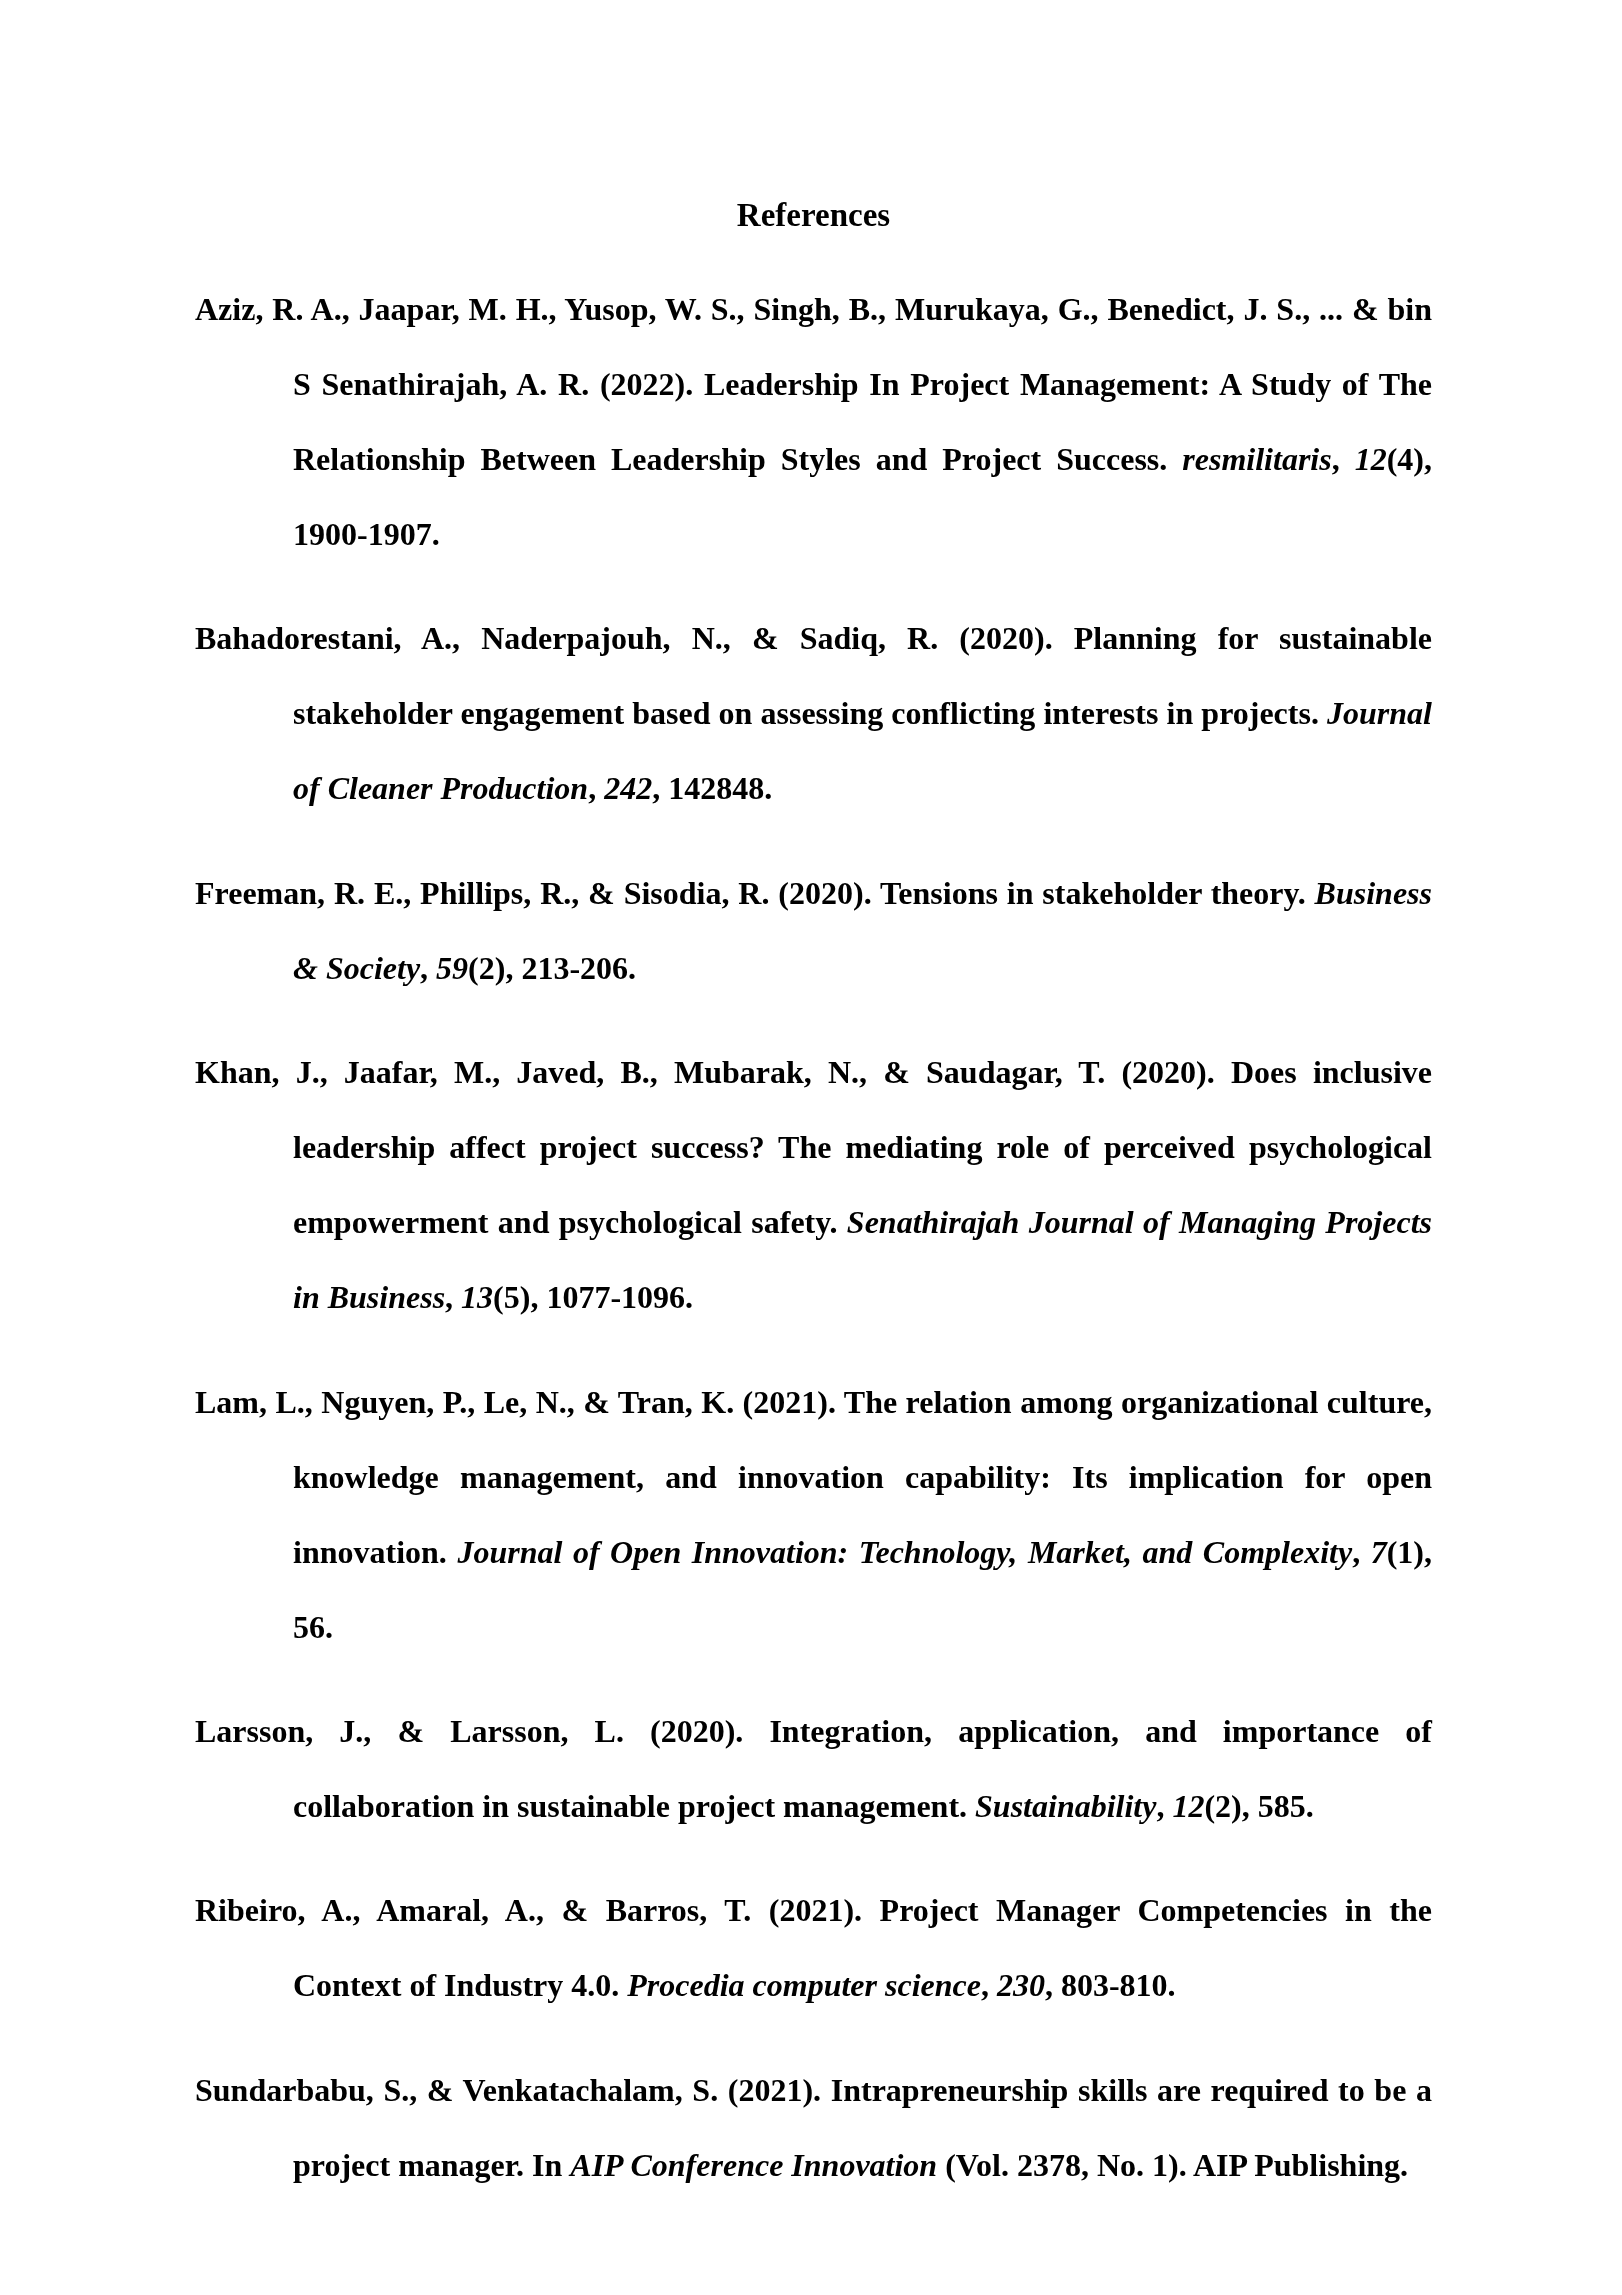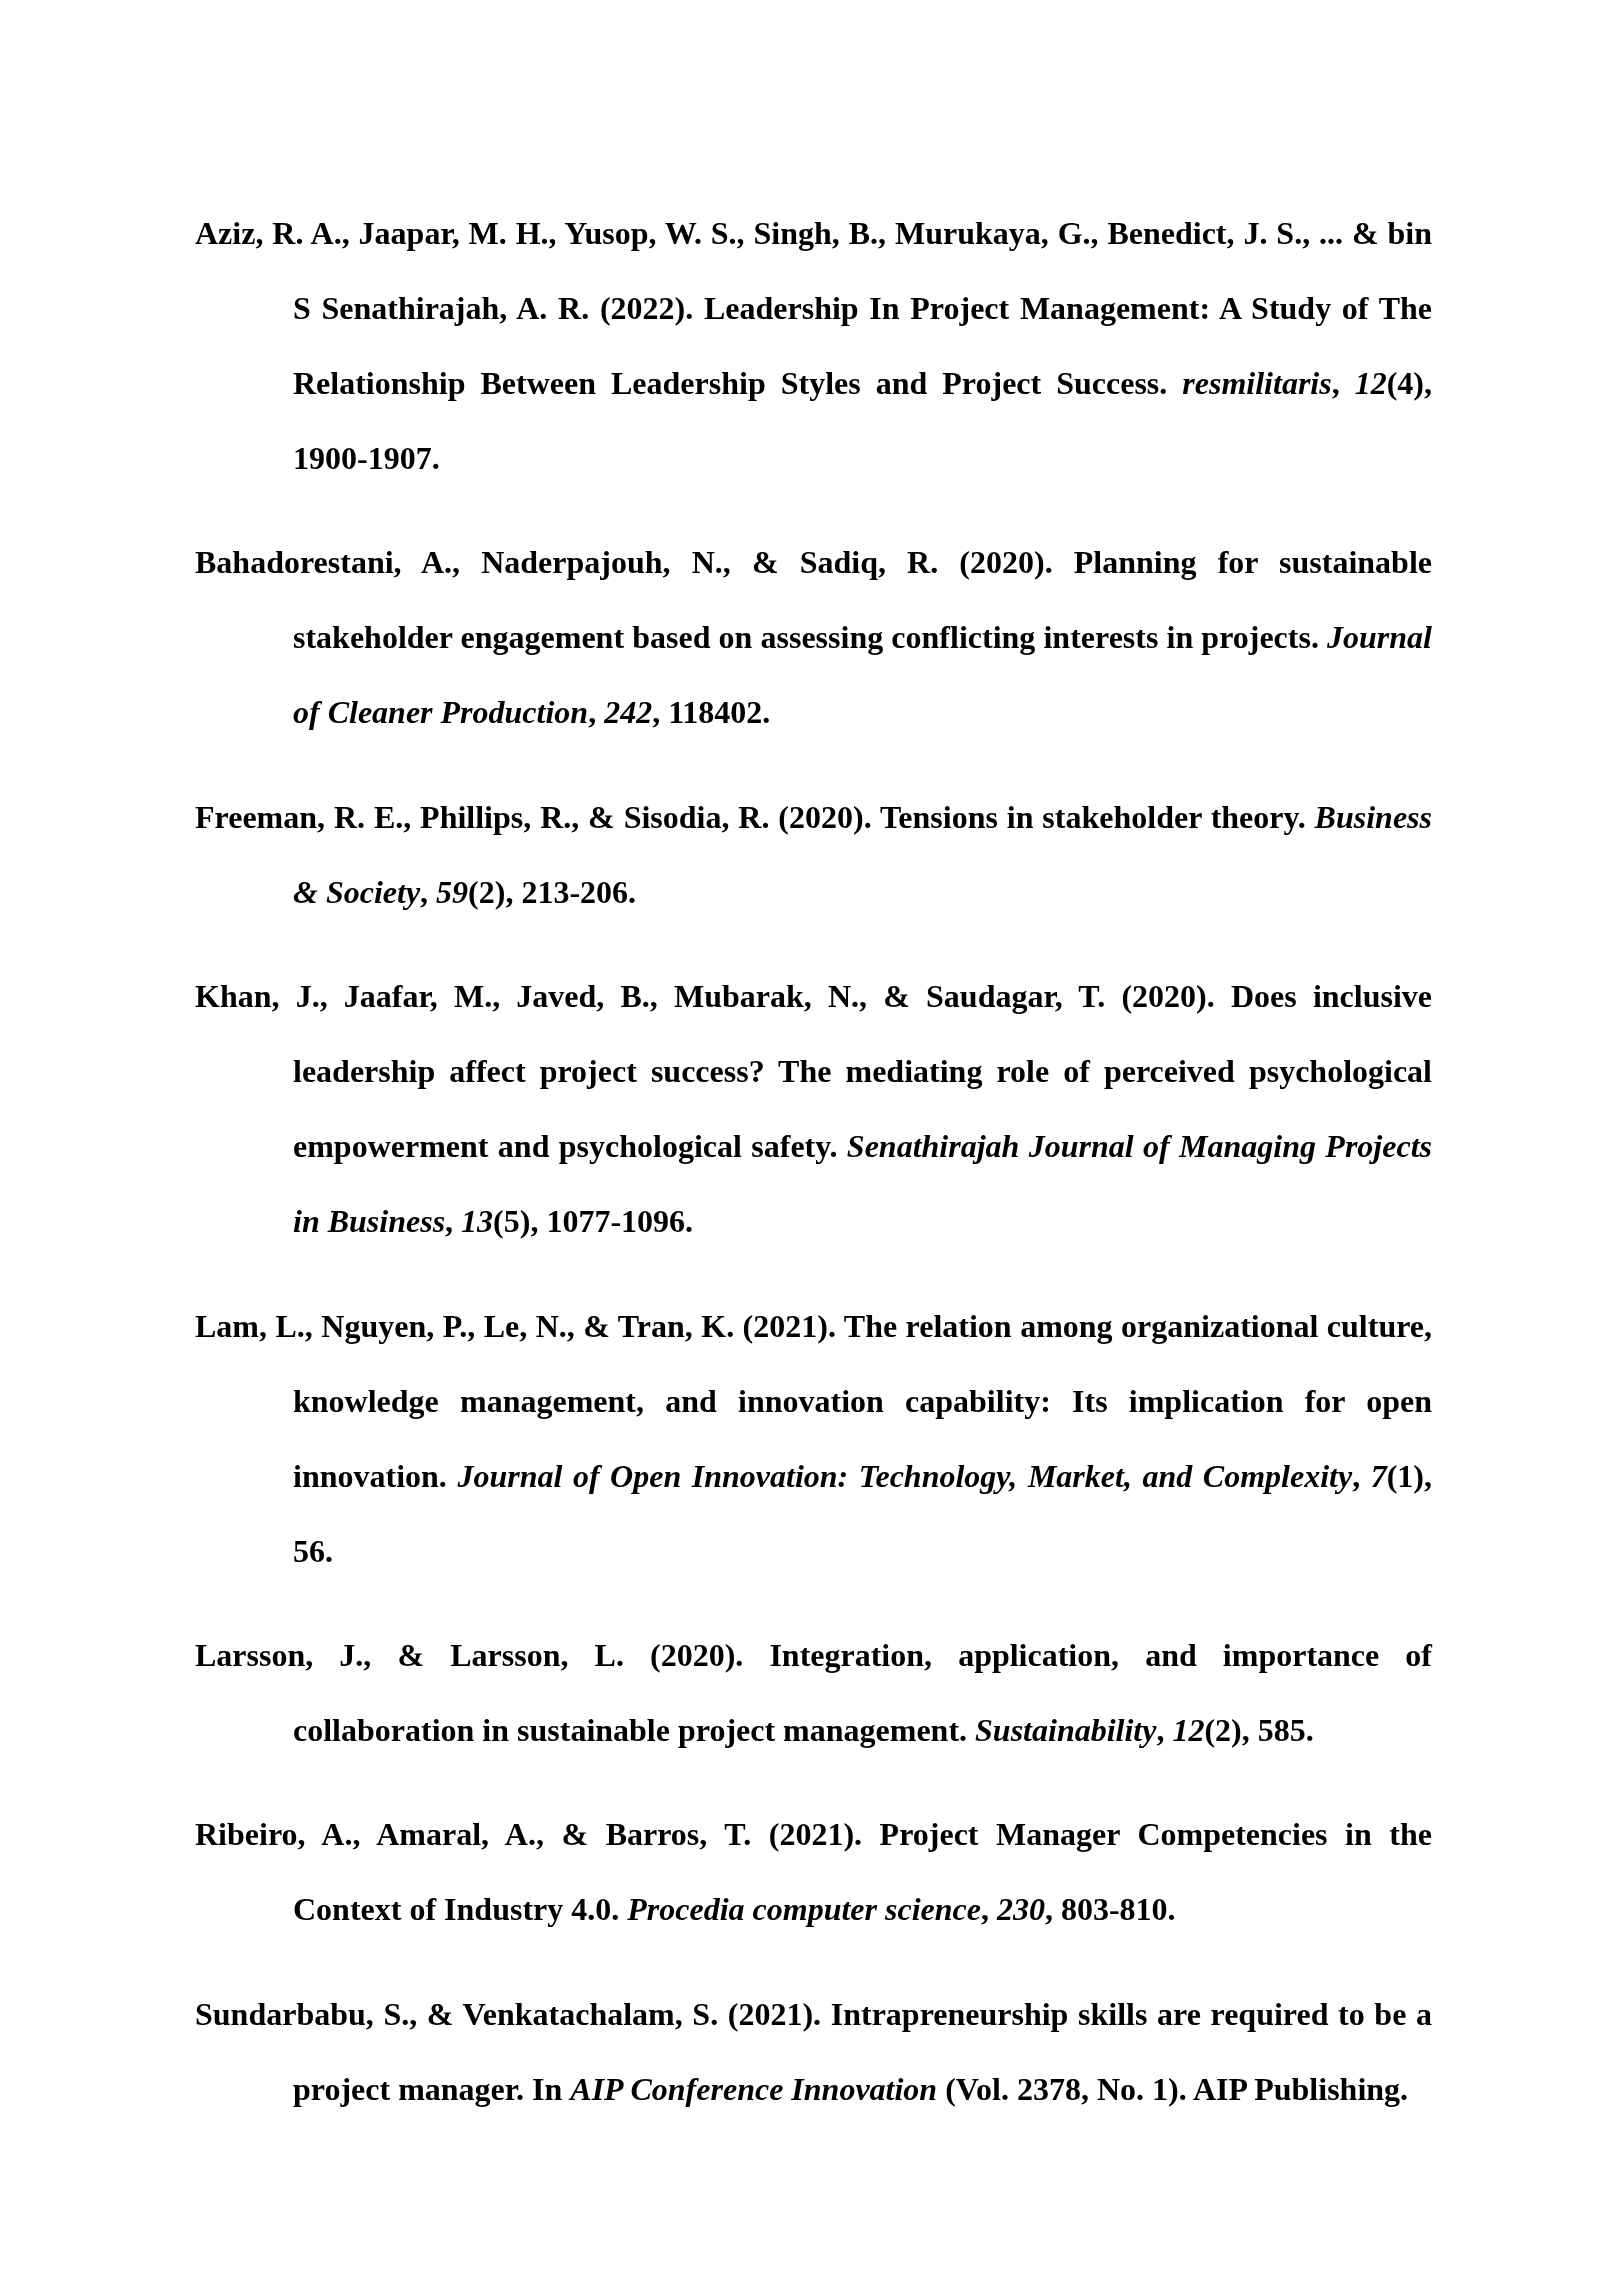--- a/index.html
+++ b/index.html
@@ -47,23 +47,24 @@
   }
   .reference i {
     font-style: italic;
   }
 </style>
 </head>
 <body>
 
 <div class="sheet">
   <div class="content">
+    <h1 class="title">References</h1>
     <div id="refs" class="refs">
         <p class="reference"><span>Aziz, R. A., Jaapar, M. H., Yusop, W. S., Singh, B., Murukaya, G., Benedict, J. S., ... &amp; bin S Senathirajah, A. R. (2022). Leadership In Project Management: A Study of The Relationship Between Leadership Styles and Project Success. </span><i>resmilitaris</i><span>, </span><i>12</i><span>(4), 1900-1907.</span></p>
-        <p class="reference"><span>Bahadorestani, A., Naderpajouh, N., &amp; Sadiq, R. (2020). Planning for sustainable stakeholder engagement based on assessing conflicting interests in projects. </span><i>Journal of Cleaner Production</i><span>, </span><i>242</i><span>, 118402.</span></p>
+        <p class="reference"><span>Bahadorestani, A., Naderpajouh, N., &amp; Sadiq, R. (2020). Planning for sustainable stakeholder engagement based on assessing conflicting interests in projects. </span><i>Journal of Cleaner Production</i><span>, </span><i>242</i><span>, 142848.</span></p>
         <p class="reference"><span>Freeman, R. E., Phillips, R., &amp; Sisodia, R. (2020). Tensions in stakeholder theory. </span><i>Business &amp; Society</i><span>, </span><i>59</i><span>(2), 213-206.</span></p>
         <p class="reference"><span>Khan, J., Jaafar, M., Javed, B., Mubarak, N., &amp; Saudagar, T. (2020). Does inclusive leadership affect project success? The mediating role of perceived psychological empowerment and psychological safety. </span><i>Senathirajah Journal of Managing Projects in Business</i><span>, </span><i>13</i><span>(5), 1077-1096.</span></p>
         <p class="reference"><span>Lam, L., Nguyen, P., Le, N., &amp; Tran, K. (2021). The relation among organizational culture, knowledge management, and innovation capability: Its implication for open innovation. </span><i>Journal of Open Innovation: Technology, Market, and Complexity</i><span>, </span><i>7</i><span>(1), 56.</span></p>
         <p class="reference"><span>Larsson, J., &amp; Larsson, L. (2020). Integration, application, and importance of collaboration in sustainable project management. </span><i>Sustainability</i><span>, </span><i>12</i><span>(2), 585.</span></p>
         <p class="reference"><span>Ribeiro, A., Amaral, A., &amp; Barros, T. (2021). Project Manager Competencies in the Context of Industry 4.0. </span><i>Procedia computer science</i><span>, </span><i>230</i><span>, 803-810.</span></p>
         <p class="reference"><span>Sundarbabu, S., &amp; Venkatachalam, S. (2021). Intrapreneurship skills are required to be a project manager. In </span><i>AIP Conference Innovation</i><span> (Vol. 2378, No. 1). AIP Publishing.</span></p>
       </div>
   </div>
 </div>
 

